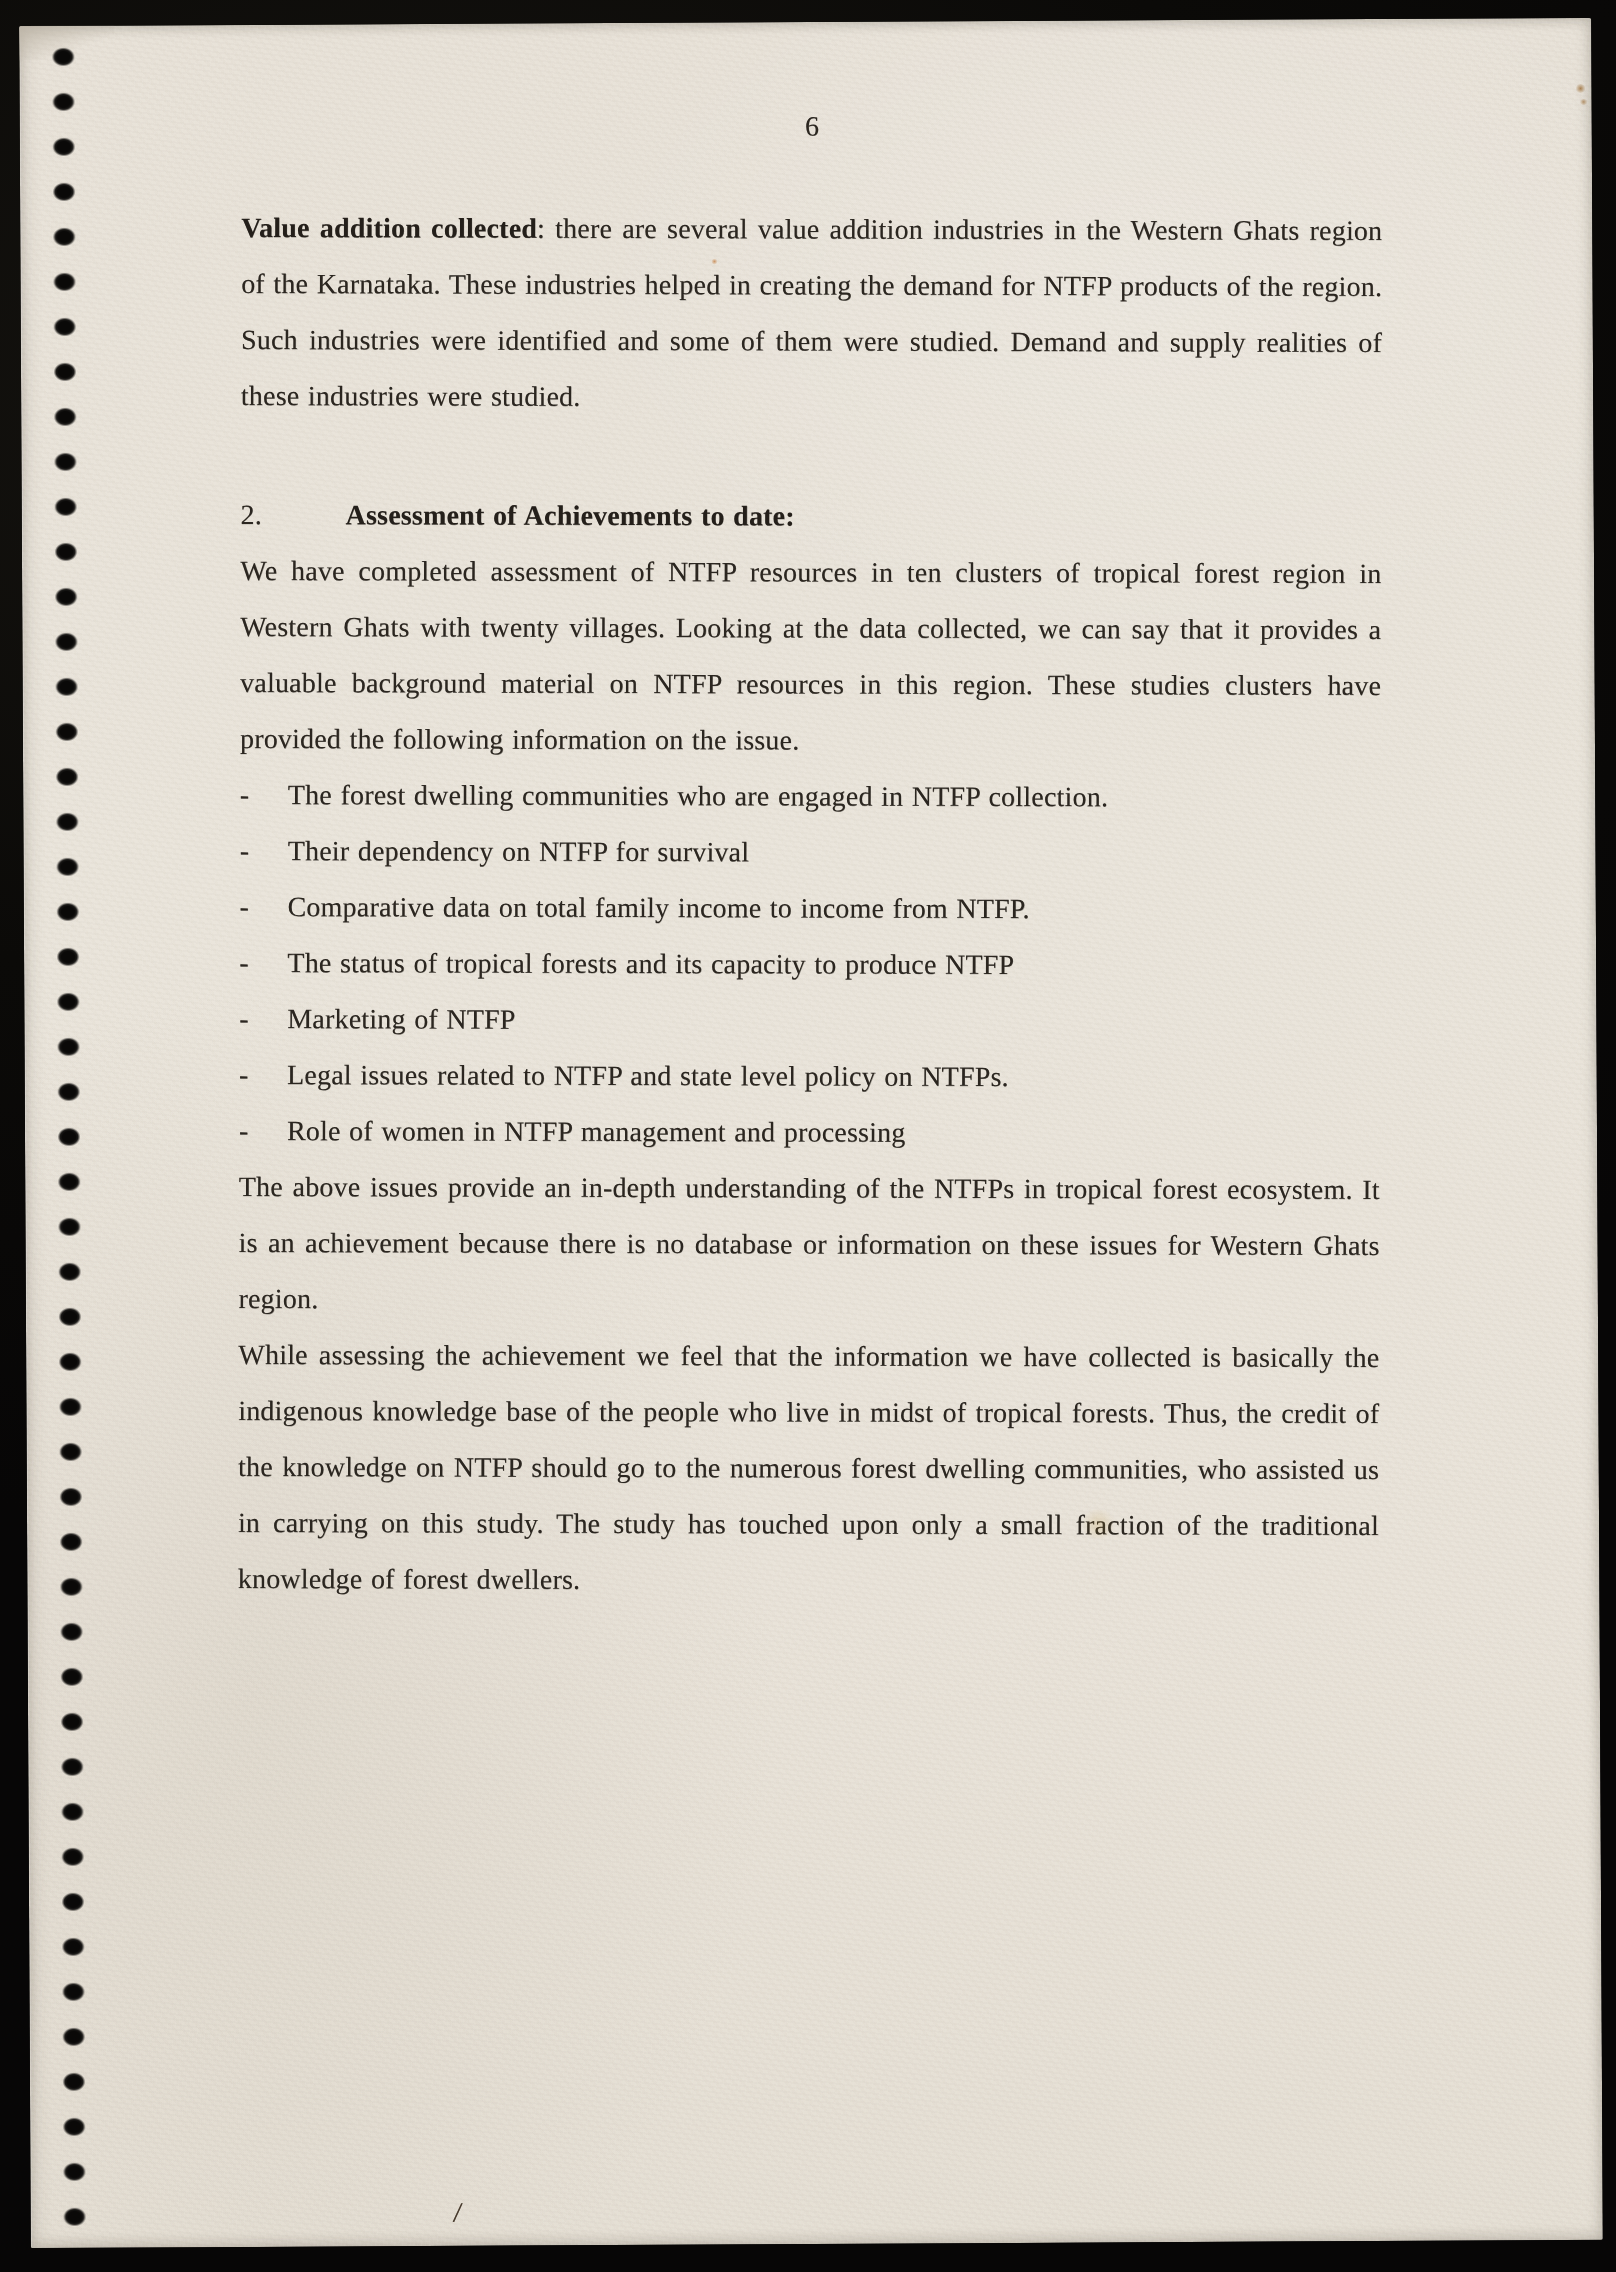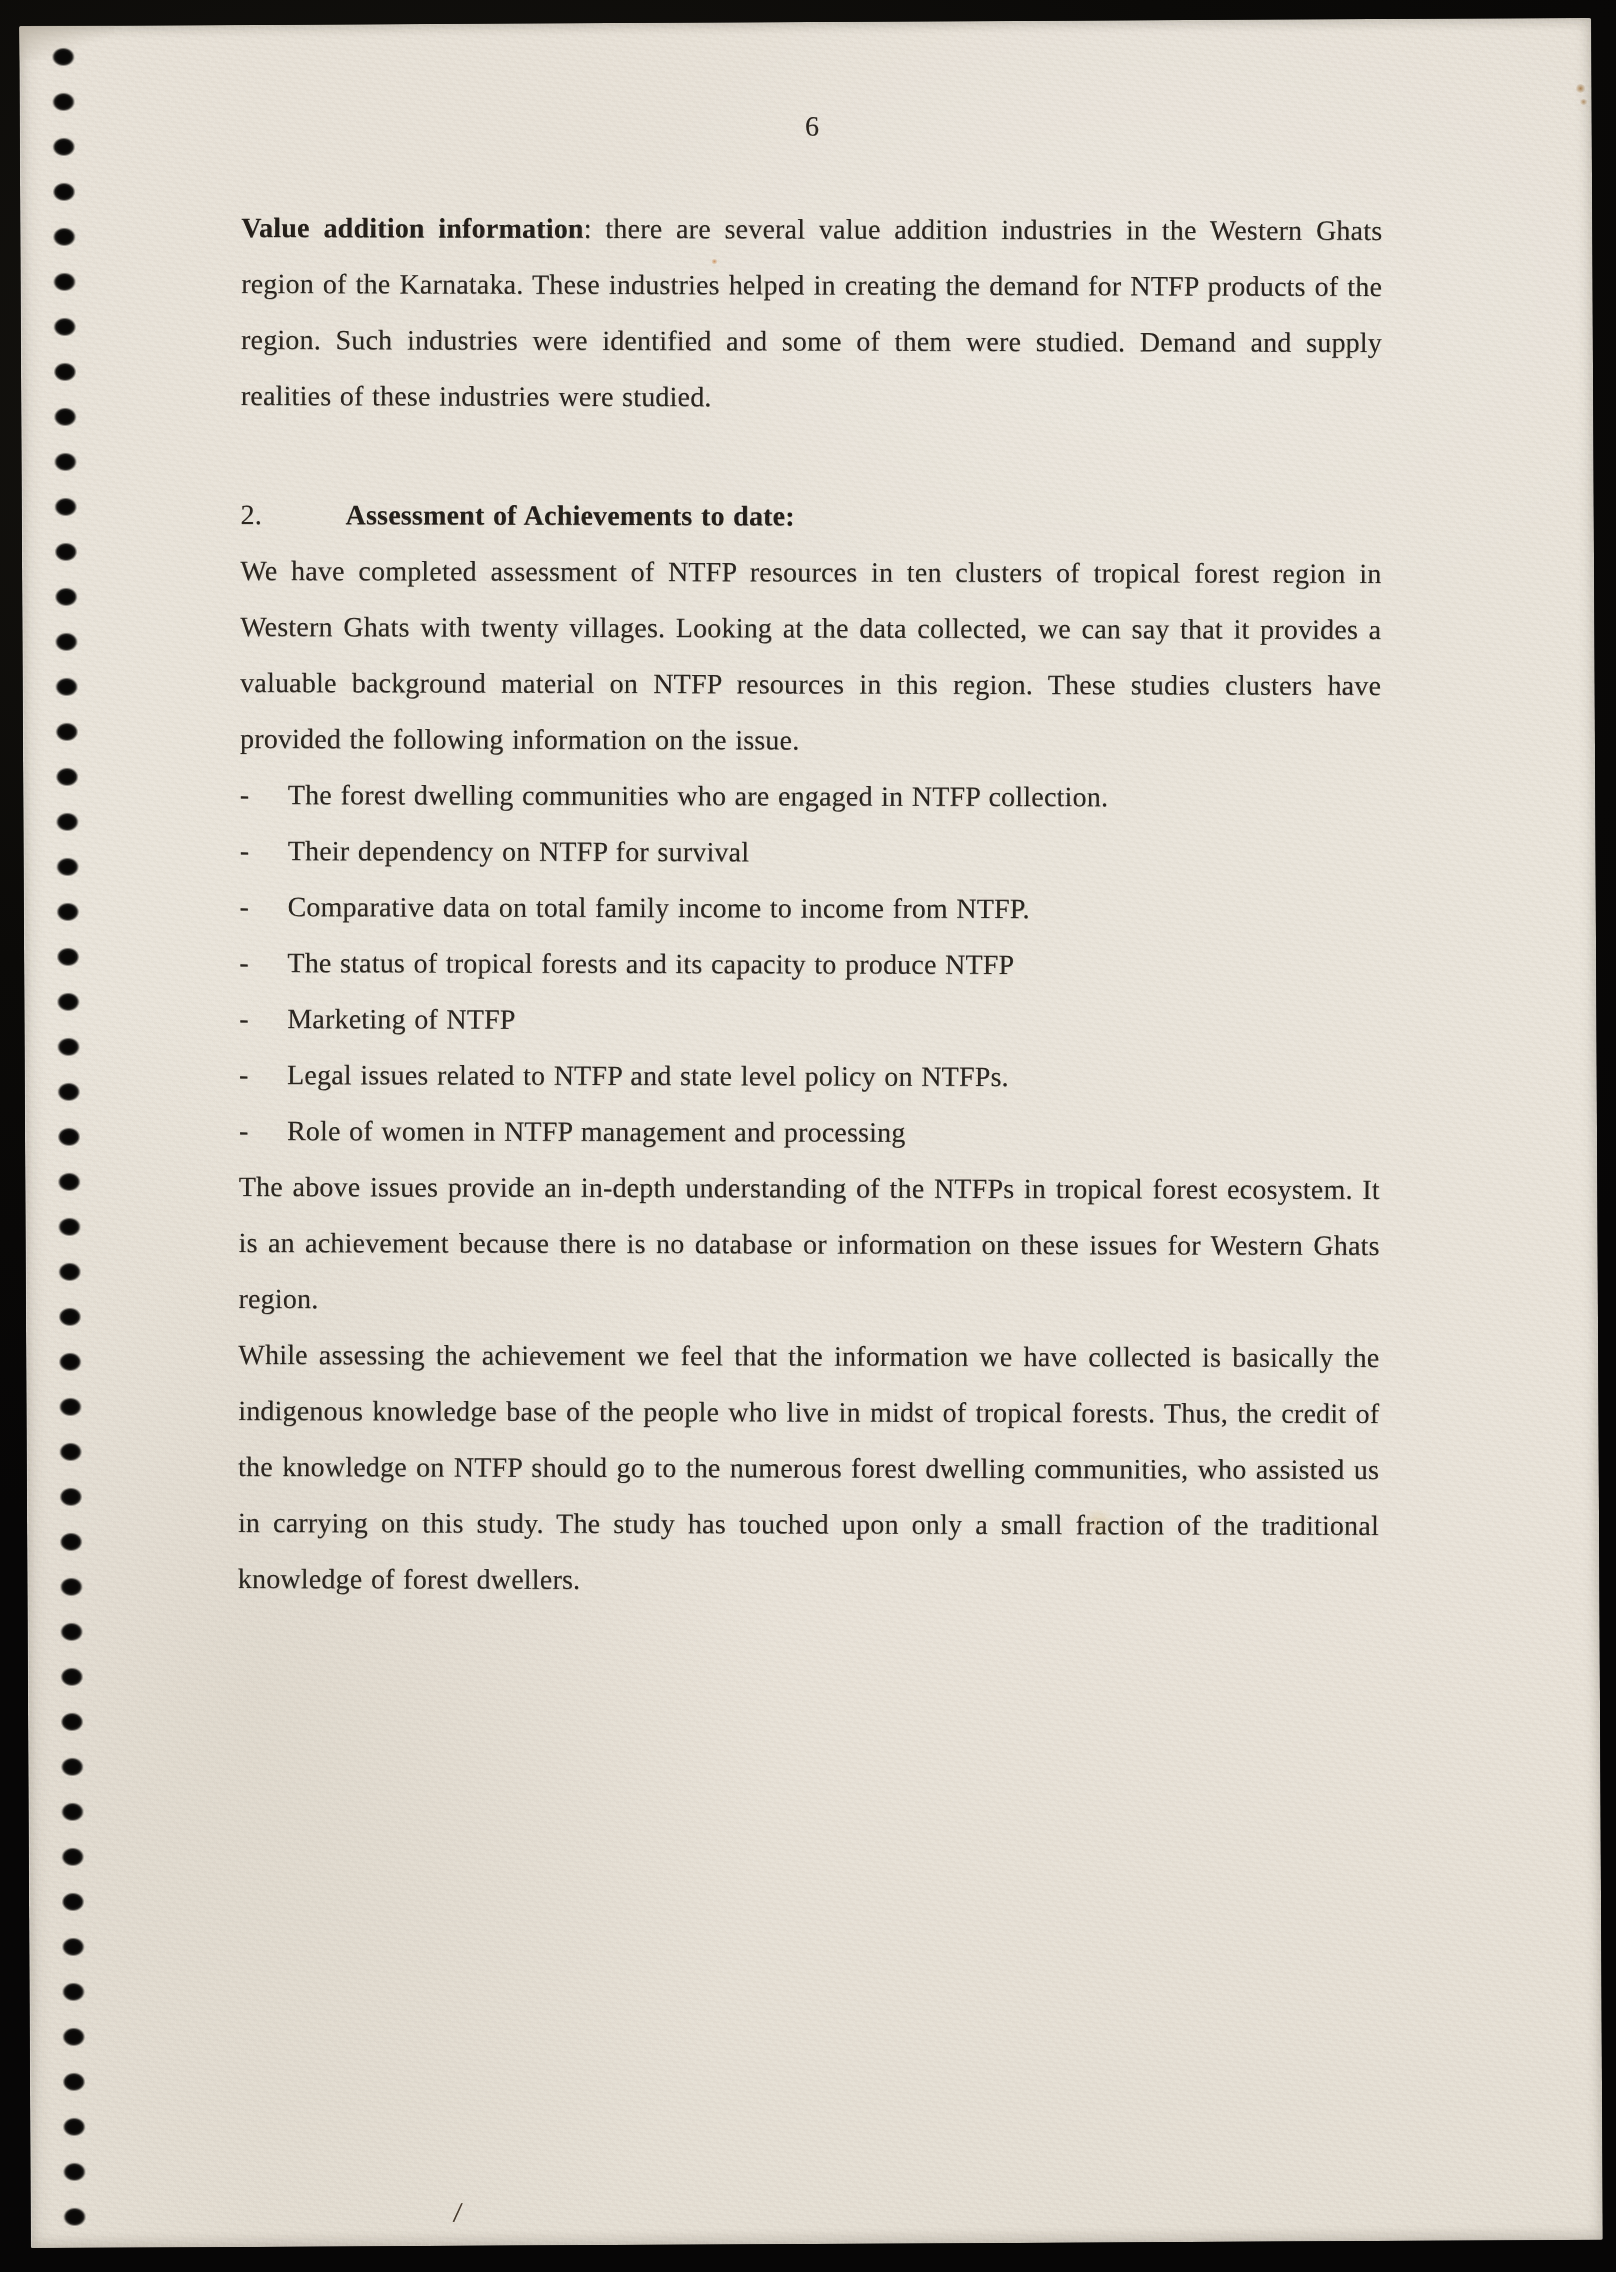--- a/index.html
+++ b/index.html
@@ -161,21 +161,21 @@
 <body>
 
 <div class="scan">
   <div class="paper">
     <div class="fold"></div>
     <div class="holes"></div>
 
     <div class="content">
       <div class="page-number">6</div>
 
-      <p class="para first"><span class="lead">Value addition information</span><span>: there are several value addition industries in the Western Ghats region of the Karnataka. These industries helped in creating the demand for NTFP products of the region. Such industries were identified and some of them were studied. Demand and supply realities of these industries were studied.</span></p>
+      <p class="para first"><span class="lead">Value addition collected</span><span>: there are several value addition industries in the Western Ghats region of the Karnataka. These industries helped in creating the demand for NTFP products of the region. Such industries were identified and some of them were studied. Demand and supply realities of these industries were studied.</span></p>
 
       <div class="section-heading">
         <span class="sec-num">2.</span><span class="sec-title">Assessment of Achievements to date:</span>
       </div>
 
       <p class="para">We have completed assessment of NTFP resources in ten clusters of tropical forest region in Western Ghats with twenty villages.  Looking at the data collected, we can say that it provides a valuable background material on NTFP resources in this region.  These studies clusters have provided the following information on the issue.</p>
 
       <ul class="bullets">
         <li>
             <span class="dash">-</span>

